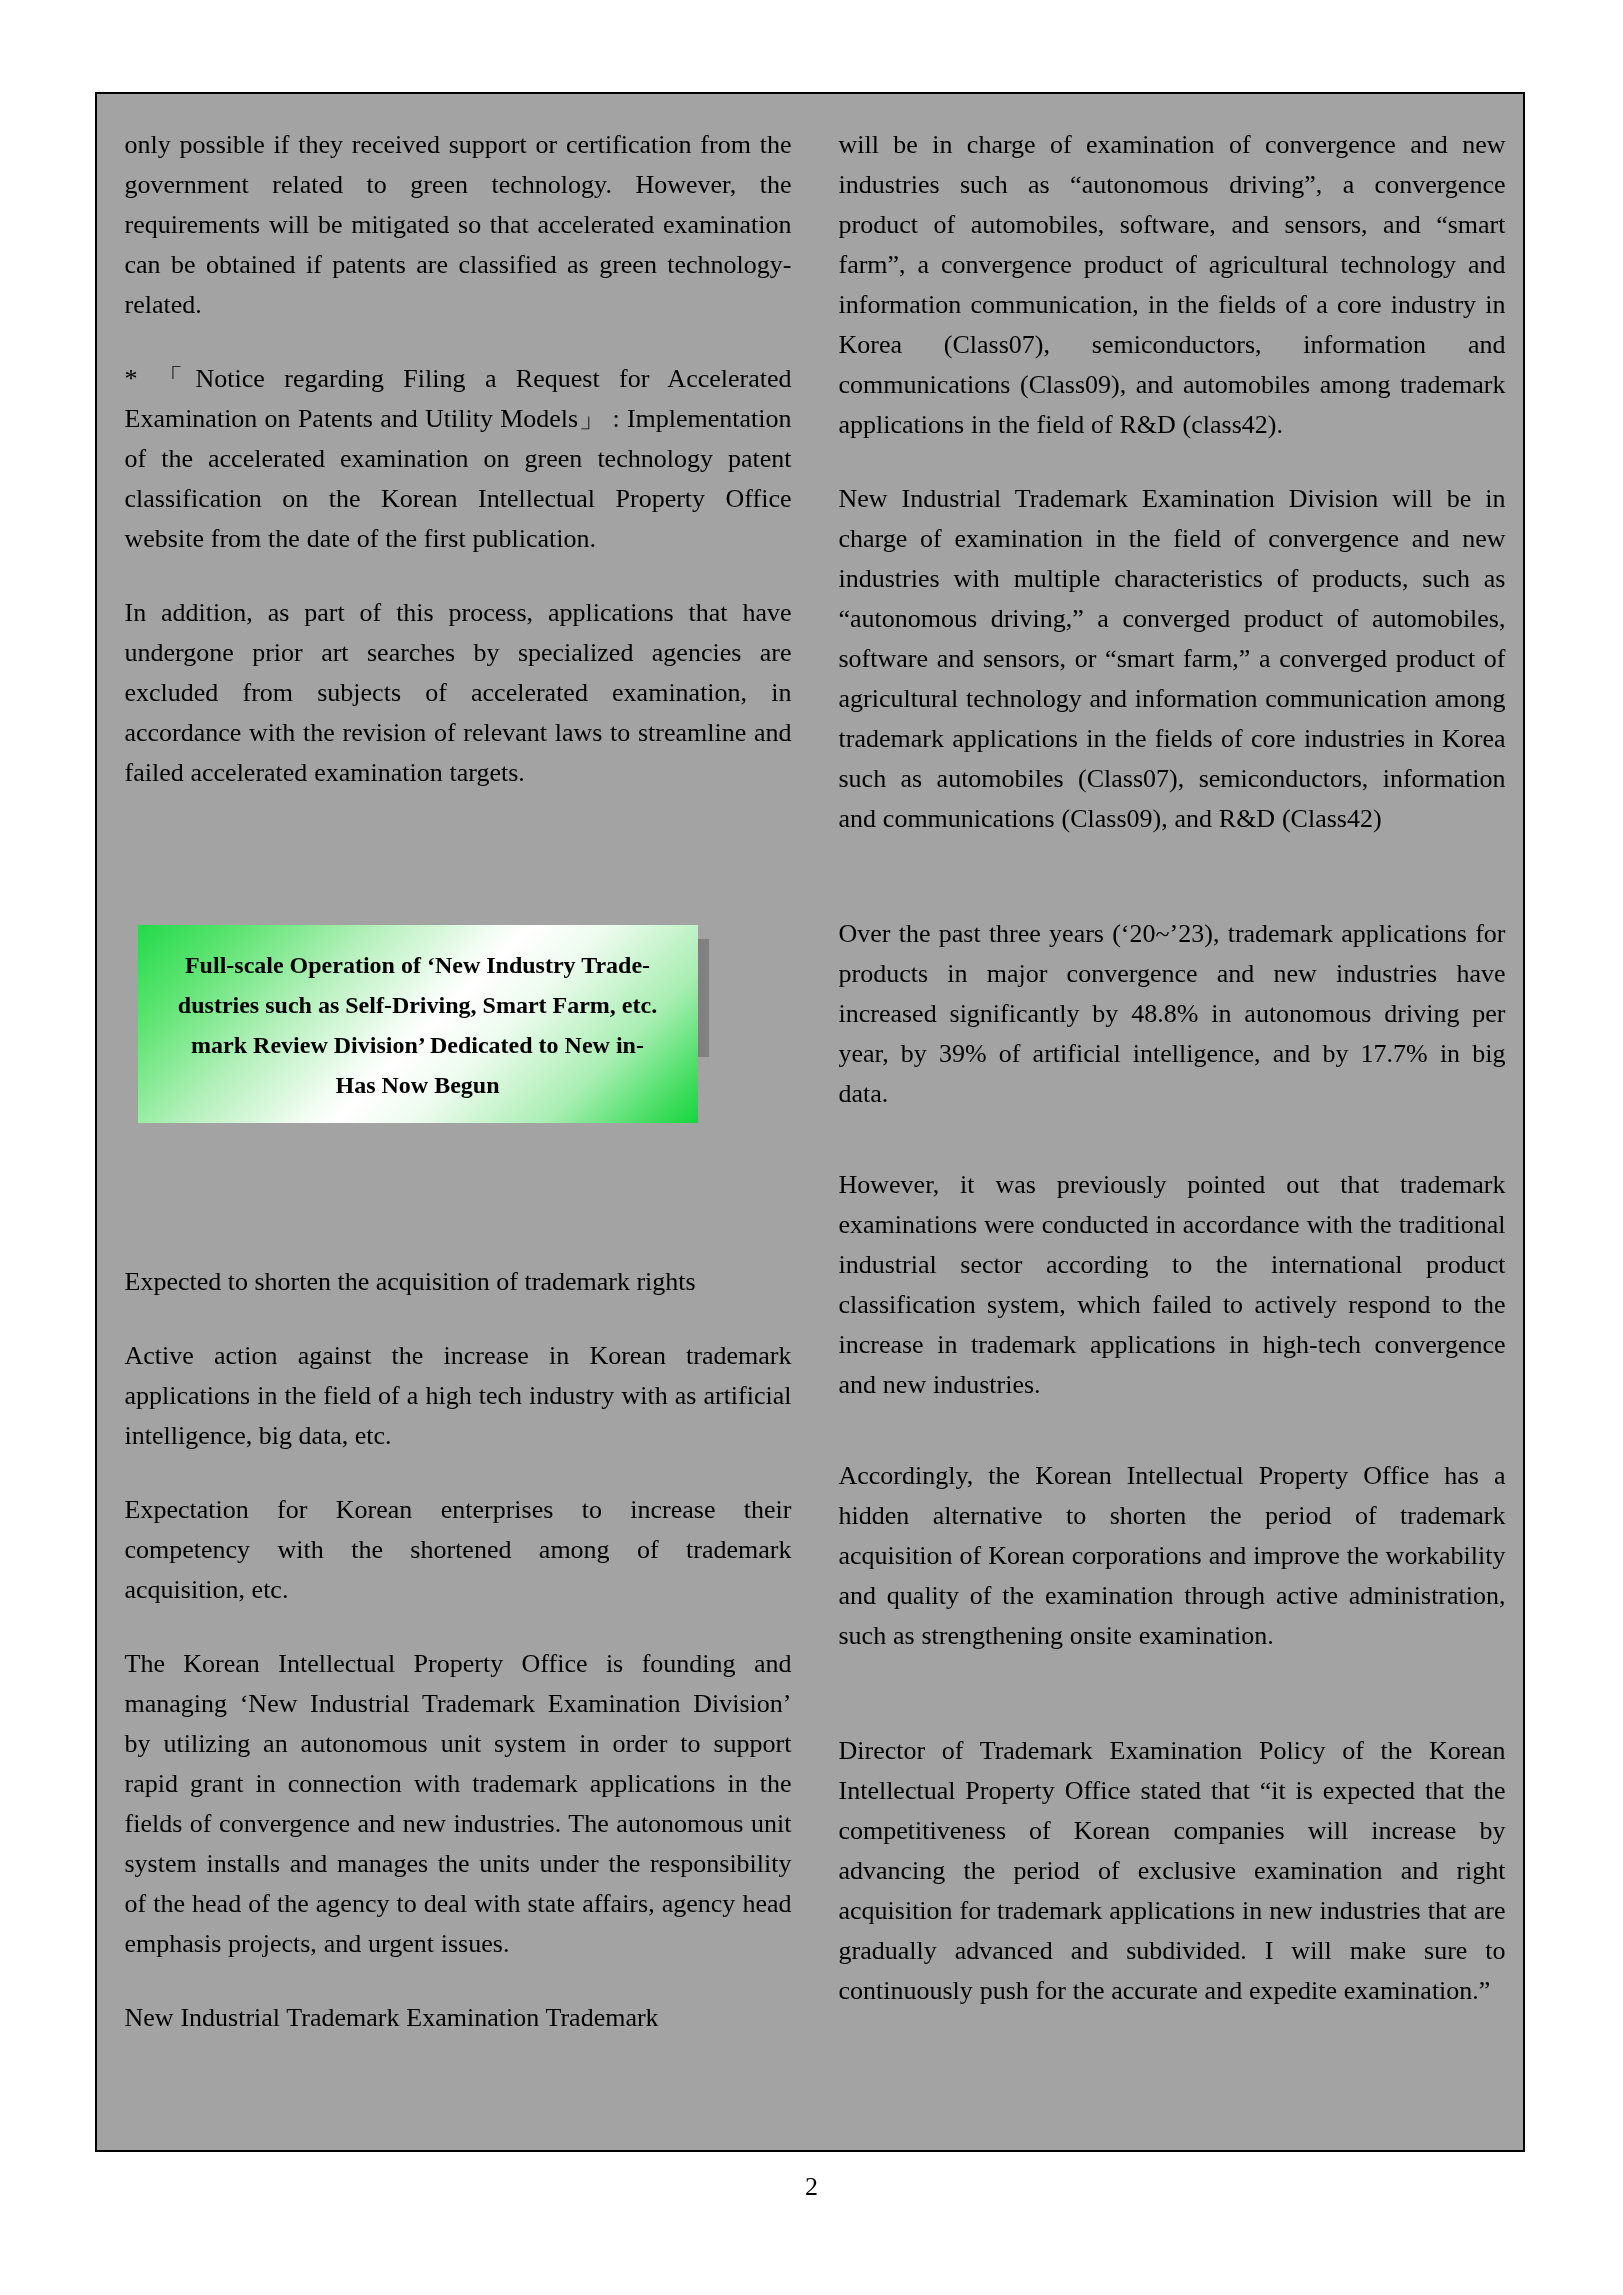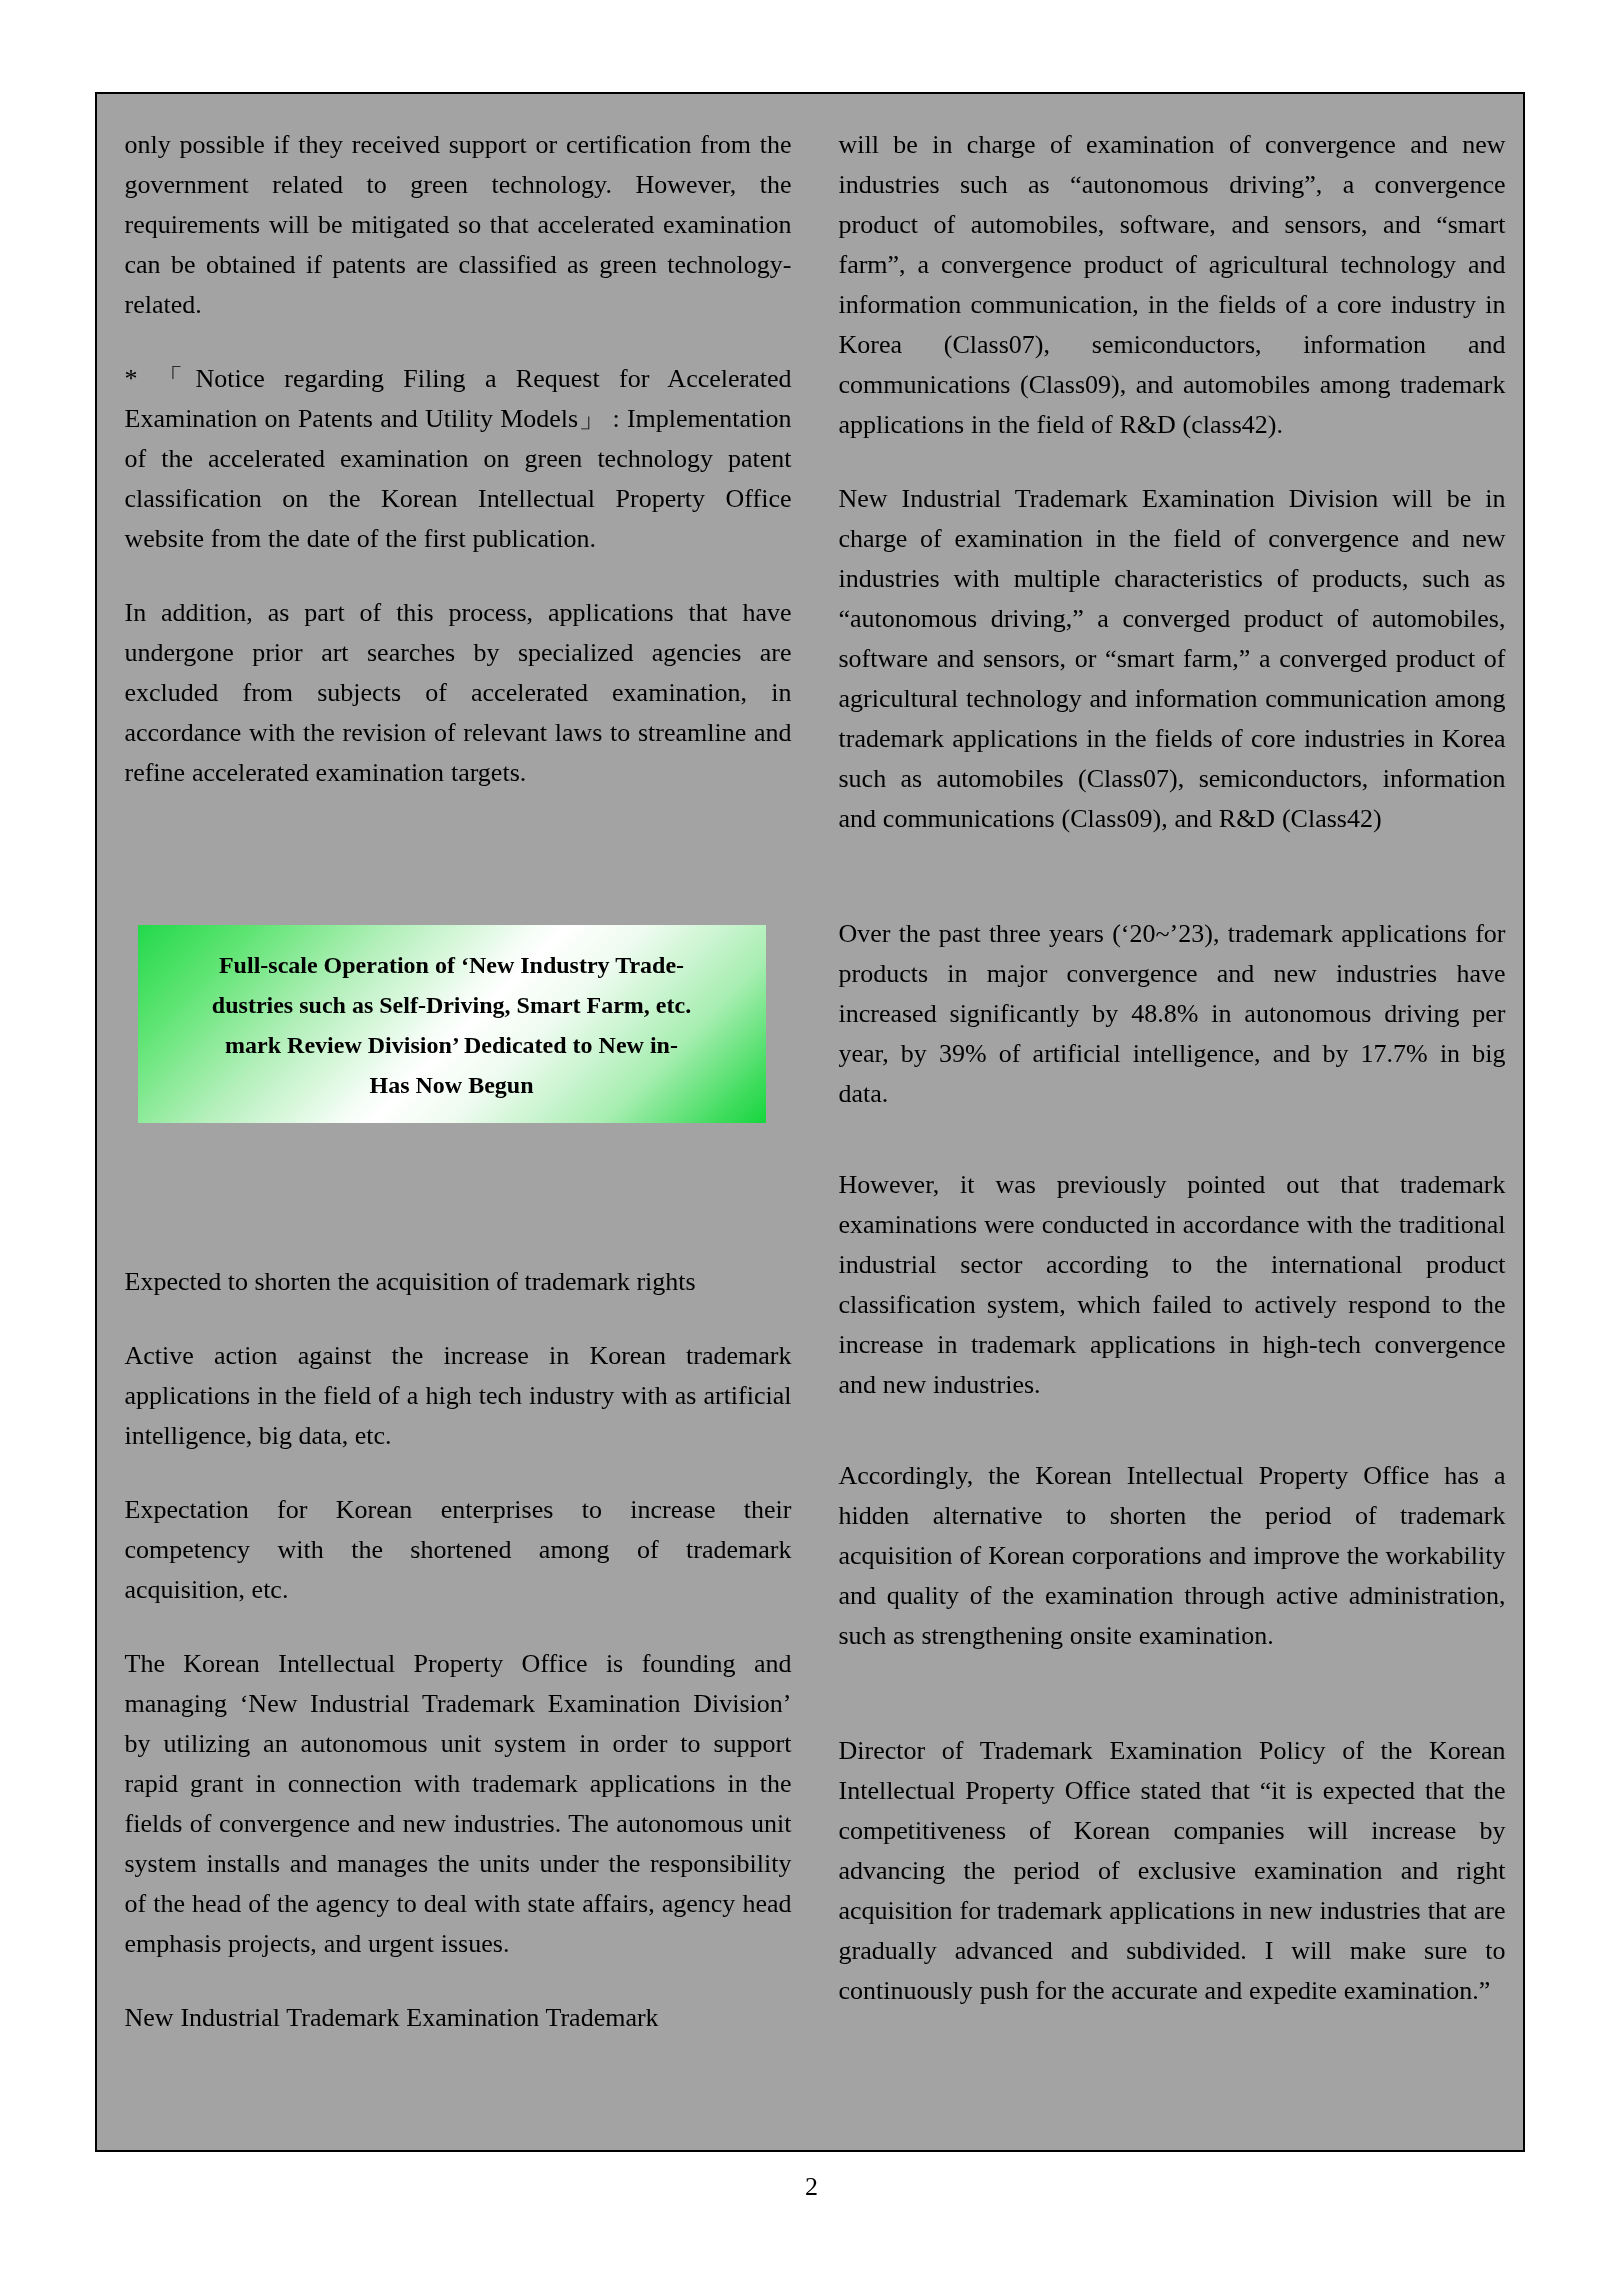--- a/index.html
+++ b/index.html
@@ -82,21 +82,21 @@
   .callout-shadow {
     position: absolute;
     left: 11.8px;
     top: 14.4px;
     width: 560px;
     height: 118px;
     background: #808080;
   }
   .callout {
     position: relative;
-    width: 628px;
+    width: 560px;
     min-height: 118px;
     box-sizing: border-box;
     padding: 19.6px 18.3px 18.3px 18.3px;
     background:
       linear-gradient(135deg,
         #22d94a 0%,
         #5ee472 14%,
         #b6f0bd 32%,
         #f4fdf5 48%,
         #ffffff 52%,
@@ -131,21 +131,21 @@
 
 <div class="page-frame">
   <div class="columns">
 
     <div class="col">
 
       <p class="body-text">only possible if they received support or certification from the government related to green technology. However, the requirements will be mitigated so that accelerated examination can be obtained if patents are classified as green technology-related.</p>
 
       <p class="body-text">* 「Notice regarding Filing a Request for Accelerated Examination on Patents and Utility Models」 : Implementation of the accelerated examination on green technology patent classification on the Korean Intellectual Property Office website from the date of the first publication.</p>
 
-      <p class="body-text">In addition, as part of this process, applications that have undergone prior art searches by specialized agencies are excluded from subjects of accelerated examination, in accordance with the revision of relevant laws to streamline and refine accelerated examination targets.</p>
+      <p class="body-text">In addition, as part of this process, applications that have undergone prior art searches by specialized agencies are excluded from subjects of accelerated examination, in accordance with the revision of relevant laws to streamline and failed accelerated examination targets.</p>
 
       <div class="spacer-xl"></div>
 
       <div class="callout-wrap">
         <div class="callout-shadow"></div>
         <div class="callout">
           <div class="callout-line">Full-scale Operation of ‘New Industry Trade-</div>
           <div class="callout-line">dustries such as Self-Driving, Smart Farm, etc.</div>
           <div class="callout-line">mark Review Division’ Dedicated to New in-</div>
           <div class="callout-line">Has Now Begun</div>

